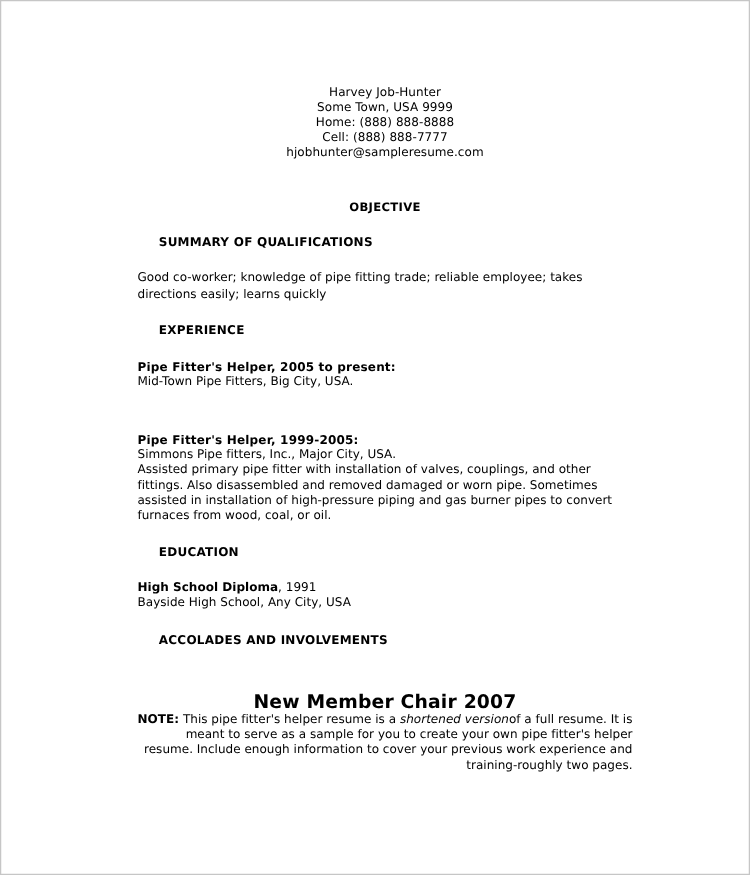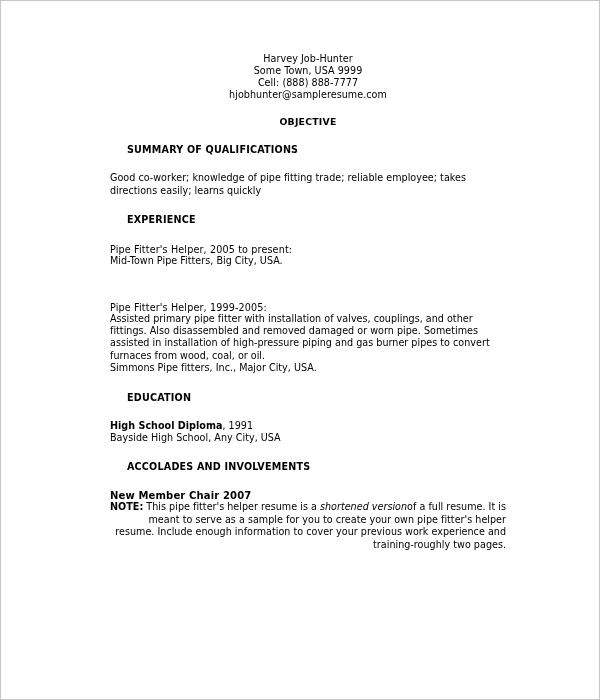--- a/index.html
+++ b/index.html
@@ -18,40 +18,40 @@
     position: relative;
     box-sizing: border-box;
     width: 600px;
     height: 700px;
     background: #ffffff;
     border: 1px solid #c6c6c6;
   }
   .doc-body {
     position: absolute;
     left: 109px;
-    top: 52px;
+    top: 68px;
     width: 396px;
   }
 
   
   .contact {
     text-align: center;
     font-size: 9.6px;
     line-height: 12.1px;
     letter-spacing: 0.05px;
   }
   .contact div { white-space: pre; }
 
   
   .objective-title {
     text-align: center;
     font-size: 9.3px;
     font-weight: bold;
     letter-spacing: 0.25px;
-    margin-top: 15px;
+    margin-top: 32px;
   }
   .objective-text {
     text-align: center;
     font-size: 9.6px;
     margin-top: 15px;
   }
 
   
   h2.section {
     font-size: 9.6px;
@@ -61,21 +61,21 @@
     padding: 0;
   }
   .sec-summary  { margin-top: 22px; }
   .sec-exp      { margin-top: 22px; }
   .sec-edu      { margin-top: 20px; }
   .sec-acc      { margin-top: 21px; }
 
   
   .job-title {
     font-size: 9.6px;
-    font-weight: normal;
+    font-weight: bold;
     letter-spacing: 0.15px;
   }
   .job-1 { margin-top: 19px; }
   .job-2 { margin-top: 34px; }
 
   
   p.para {
     font-size: 9.6px;
     line-height: 12.4px;
     margin: 0;
@@ -85,55 +85,57 @@
   .p-summary { margin-top: 16px; }
   .p-emp1    { margin-top: 17px; }
   .p-duty1   { margin-top: 16px; }
   .p-emp2    { margin-top: 18px; }
   .p-duty2   { margin-top: 16px; }
   .p-edu     { margin-top: 15px; }
   .p-assoc   { margin-top: 16px; }
   .p-note    { margin-top: 17px; text-align: right; }
 
   .chair {
-    font-size: 10px;
+    font-size: 15px;
     font-weight: bold;
     letter-spacing: 0.15px;
-    margin-top: 18px;
+    margin-top: 34px;
+    text-align: center;
   }
 
   .bold   { font-weight: bold; }
   .italic { font-style: italic; }
 </style>
 </head>
 <body>
 
 <div class="page">
   <div class="doc-body">
 
     <div class="contact">
       <div>Harvey Job-Hunter</div>
       <div>Some Town, USA 9999</div>
+      <div>Home: (888) 888-8888</div>
       <div>Cell: (888) 888-7777</div>
       <div>hjobhunter@sampleresume.com</div>
     </div>
 
     <div class="objective-title">OBJECTIVE</div>
 
     <h2 class="section sec-summary">SUMMARY OF QUALIFICATIONS</h2>
     <p class="para p-summary">Good co-worker; knowledge of pipe fitting trade; reliable employee; takes directions easily; learns quickly</p>
 
     <h2 class="section sec-exp">EXPERIENCE</h2>
 
     <div class="job-title job-1">Pipe Fitter's Helper, 2005 to present:</div>
     <p class="para p-emp1">Mid-Town Pipe Fitters, Big City, USA.</p>
 
     <div class="job-title job-2">Pipe Fitter's Helper, 1999-2005:</div>
+    <p class="para p-emp2">Simmons Pipe fitters, Inc., Major City, USA.</p>
     <p class="para p-duty2">Assisted primary pipe fitter with installation of valves, couplings, and other fittings. Also disassembled and removed damaged or worn pipe. Sometimes assisted in installation of high-pressure piping and gas burner pipes to convert furnaces from wood, coal, or oil.</p>
-    <p class="para p-emp2">Simmons Pipe fitters, Inc., Major City, USA.</p>
 
     <h2 class="section sec-edu">EDUCATION</h2>
     <p class="para p-edu"><span class="bold">High School Diploma</span><span>, 1991</span><br><span>Bayside High School, Any City, USA</span></p>
 
     <h2 class="section sec-acc">ACCOLADES AND INVOLVEMENTS</h2>
     <div class="chair">New Member Chair 2007</div>
 
     <p class="para p-note"><span class="bold">NOTE:</span><span> This pipe fitter's helper resume is a </span><span class="italic">shortened version</span><span>of a full resume. It is meant to serve as a sample for you to create your own pipe fitter's helper resume. Include enough information to cover your previous work experience and training-roughly two pages.</span></p>
 
   </div>

